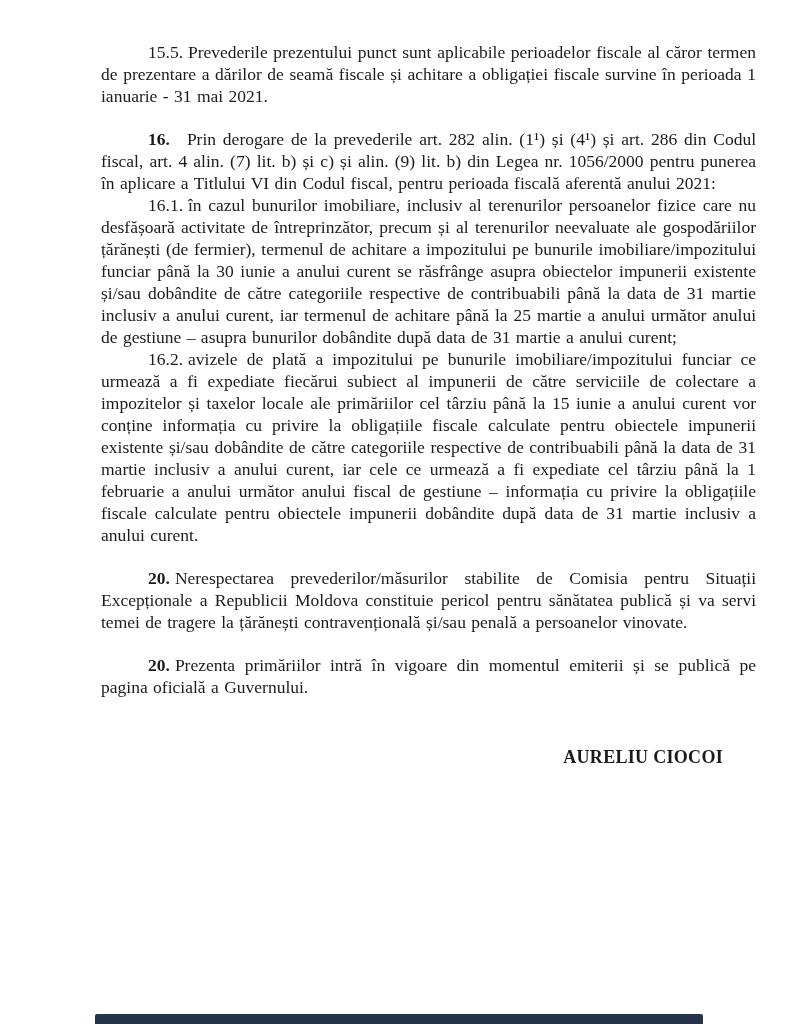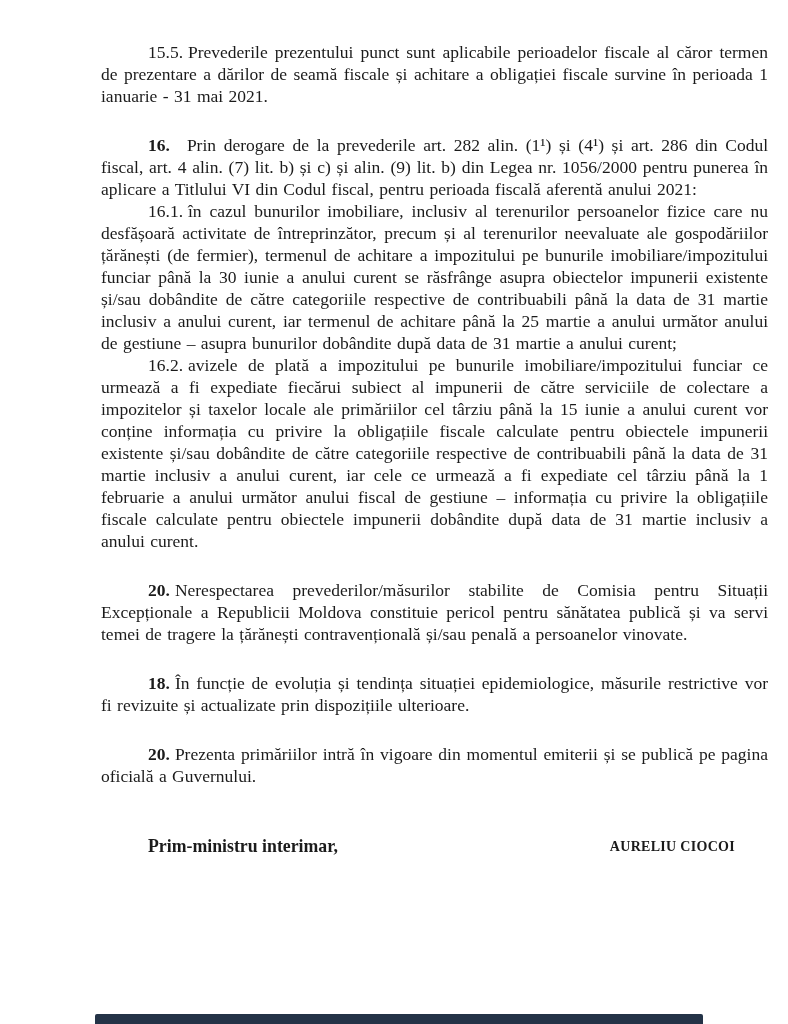--- a/index.html
+++ b/index.html
@@ -11,51 +11,51 @@
     width: 788px;
     height: 1024px;
     position: relative;
     overflow: hidden;
     font-family: "Liberation Serif", "DejaVu Serif", serif;
     color: #1b1b1b;
   }
   .page {
     position: absolute;
     top: 0; left: 0; right: 0; bottom: 0;
-    padding: 41px 20px 0 101px;
+    padding: 41px 32px 0 101px;
     box-sizing: border-box;
   }
   .para {
     margin: 0;
     font-size: 17.5px;
     line-height: 22px;
     text-align: justify;
     text-indent: 47px;
     word-spacing: 0.06em;
   }
-  .para.gap { margin-top: 27px; }
+  .para.gap { margin-top: 21px; }
   .num { font-weight: normal; margin-right: 5px; }
   .num.bold { font-weight: bold; }
   .num.wide { margin-right: 17px; }
   .signature {
     margin-top: 47px;
     padding-left: 47px;
     padding-right: 33px;
     display: flex;
     justify-content: space-between;
     align-items: flex-end;
   }
   .sig-role {
     font-weight: bold;
     font-size: 17.8px;
     line-height: 25px;
   }
   .sig-name {
     font-weight: bold;
-    font-size: 14px;
+    font-size: 18px;
     line-height: 25px;
     letter-spacing: 0.3px;
     white-space: nowrap;
   }
   .bottom-edge-bar {
     position: absolute;
     left: 95px;
     width: 608px;
     bottom: 0;
     height: 10px;
@@ -70,26 +70,24 @@
   <p class="para"><span class="num">15.5.</span><span>Prevederile prezentului punct sunt aplicabile perioadelor fiscale al căror termen de prezentare a dărilor de seamă fiscale și achitare a obligației fiscale survine în perioada 1 ianuarie - 31 mai 2021.</span></p>
 
   <p class="para gap"><span class="num bold wide">16.</span><span>Prin derogare de la prevederile art. 282 alin. (1¹) și (4¹) și art. 286 din Codul fiscal, art. 4 alin. (7) lit. b) și c) și alin. (9) lit. b) din Legea nr. 1056/2000 pentru punerea în aplicare a Titlului VI din Codul fiscal, pentru perioada fiscală aferentă anului 2021:</span></p>
 
   <p class="para"><span class="num">16.1.</span><span>în cazul bunurilor imobiliare, inclusiv al terenurilor persoanelor fizice care nu desfășoară activitate de întreprinzător, precum și al terenurilor neevaluate ale gospodăriilor țărănești (de fermier), termenul de achitare a impozitului pe bunurile imobiliare/impozitului funciar până la 30 iunie a anului curent se răsfrânge asupra obiectelor impunerii existente și/sau dobândite de către categoriile respective de contribuabili până la data de 31 martie inclusiv a anului curent, iar termenul de achitare până la 25 martie a anului următor anului de gestiune – asupra bunurilor dobândite după data de 31 martie a anului curent;</span></p>
 
   <p class="para"><span class="num">16.2.</span><span>avizele de plată a impozitului pe bunurile imobiliare/impozitului funciar ce urmează a fi expediate fiecărui subiect al impunerii de către serviciile de colectare a impozitelor și taxelor locale ale primăriilor cel târziu până la 15 iunie a anului curent vor conține informația cu privire la obligațiile fiscale calculate pentru obiectele impunerii existente și/sau dobândite de către categoriile respective de contribuabili până la data de 31 martie inclusiv a anului curent, iar cele ce urmează a fi expediate cel târziu până la 1 februarie a anului următor anului fiscal de gestiune – informația cu privire la obligațiile fiscale calculate pentru obiectele impunerii dobândite după data de 31 martie inclusiv a anului curent.</span></p>
 
   <p class="para gap"><span class="num bold">20.</span><span>Nerespectarea prevederilor/măsurilor stabilite de Comisia pentru Situații Excepționale a Republicii Moldova constituie pericol pentru sănătatea publică și va servi temei de tragere la țărănești contravențională și/sau penală a persoanelor vinovate.</span></p>
 
-  <p class="para gap"><span class="num bold">18.</span><span>În funcție de evoluția și tendința situației epidemiologice, măsurile restrictive vor fi revizuite și actualizate prin dispozițiile ulterioare.</span></p>
 
   <p class="para gap"><span class="num bold">20.</span><span>Prezenta primăriilor intră în vigoare din momentul emiterii și se publică pe pagina oficială a Guvernului.</span></p>
 
   <div class="signature">
     <div class="sig-role">
-      <div>Prim-ministru interimar,</div>
     </div>
     <div class="sig-name">AURELIU CIOCOI</div>
   </div>
 
 </div>
 
 <div class="bottom-edge-bar" style="background: rgb(36, 51, 71);"></div>
 
 </body></html>

